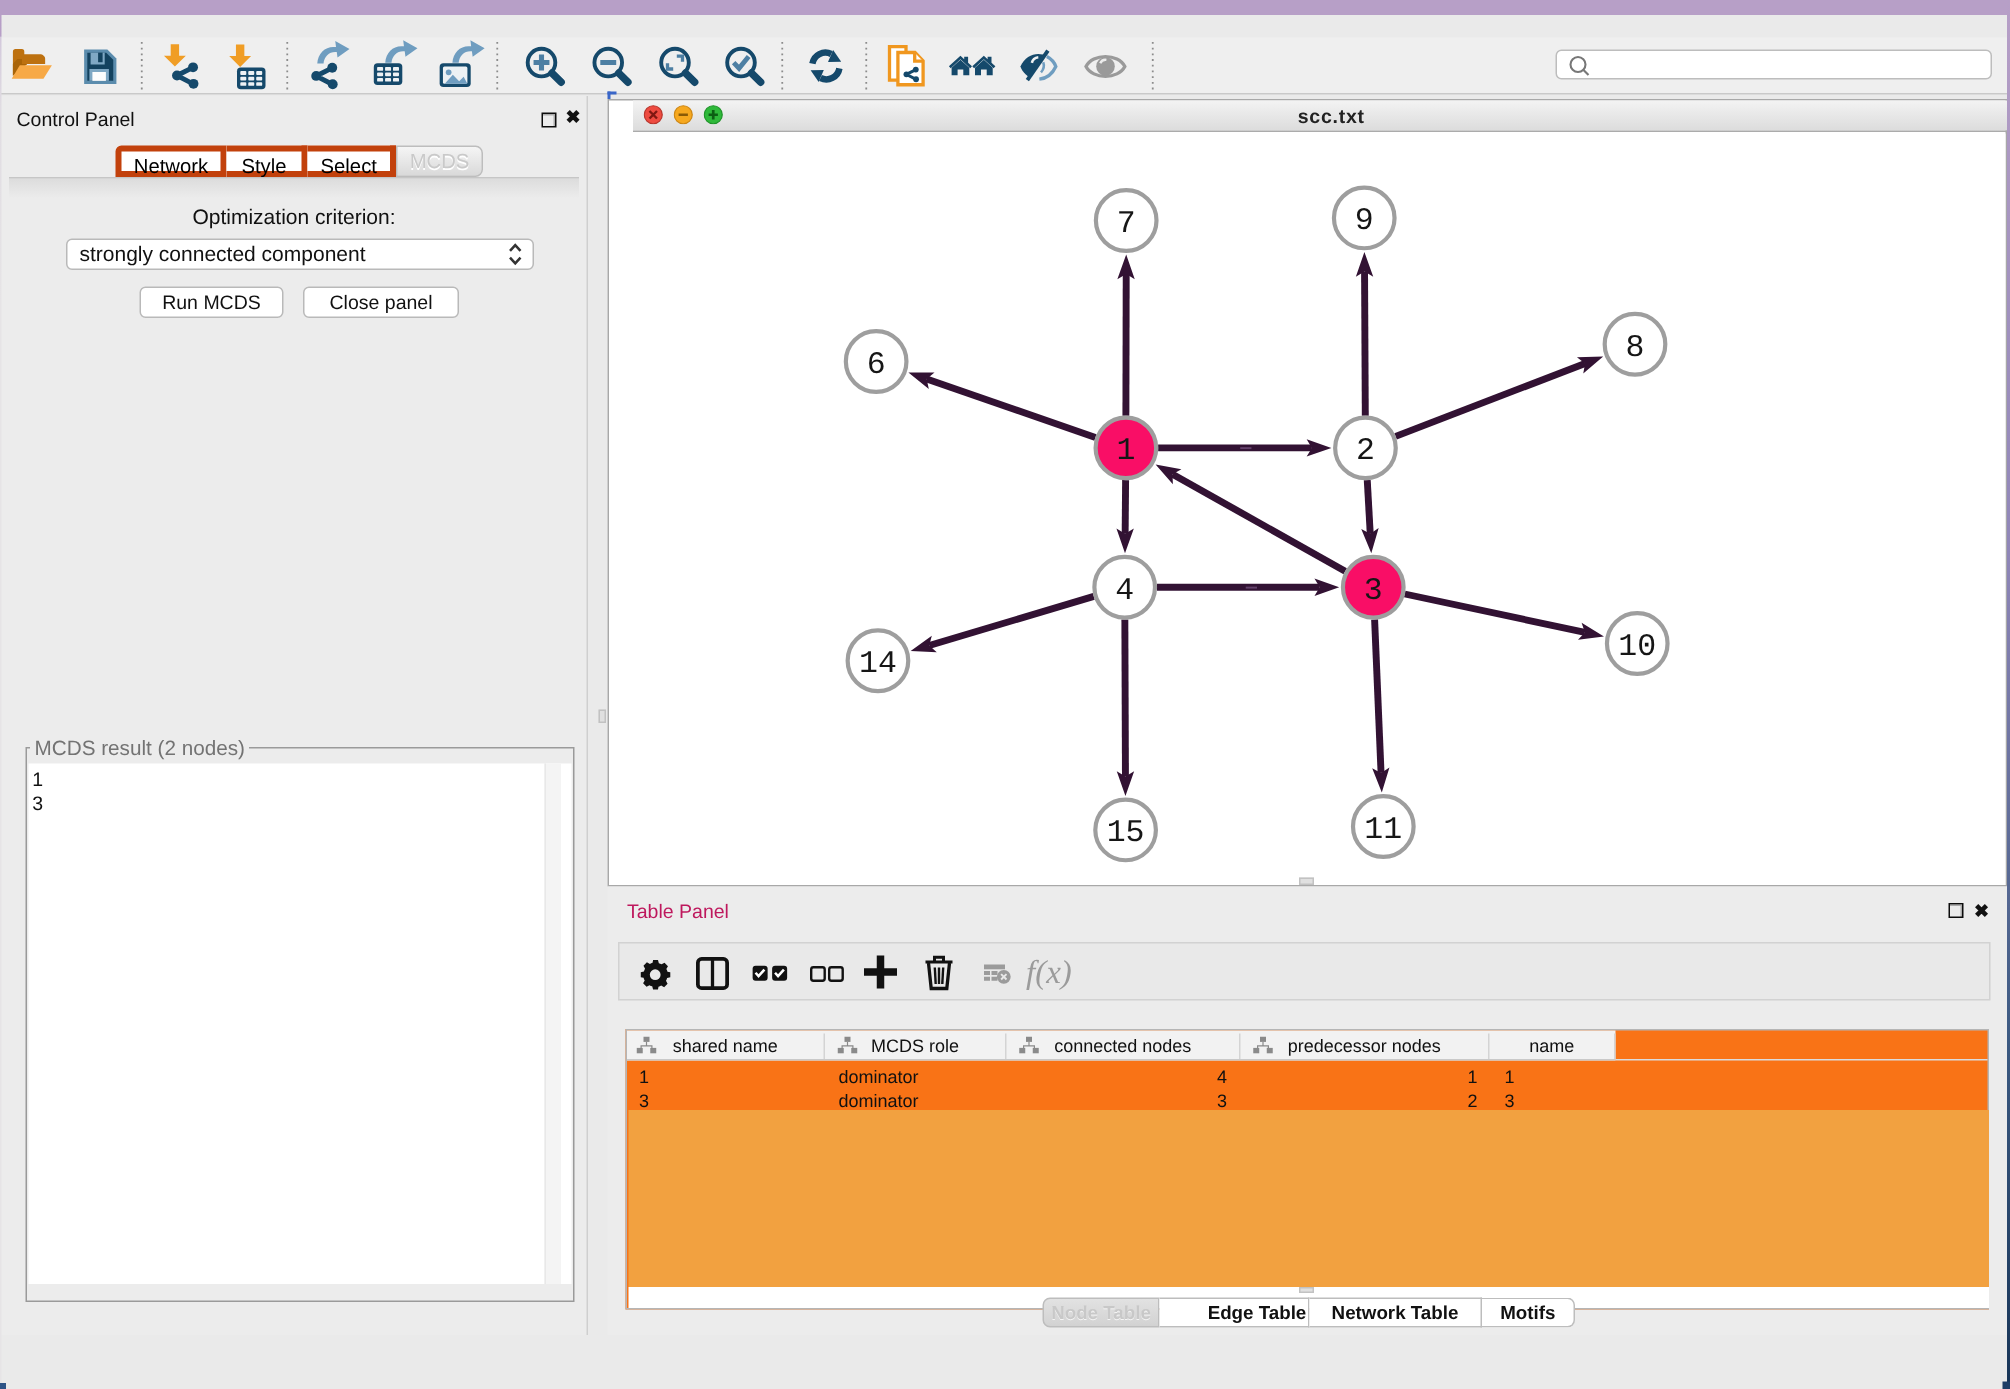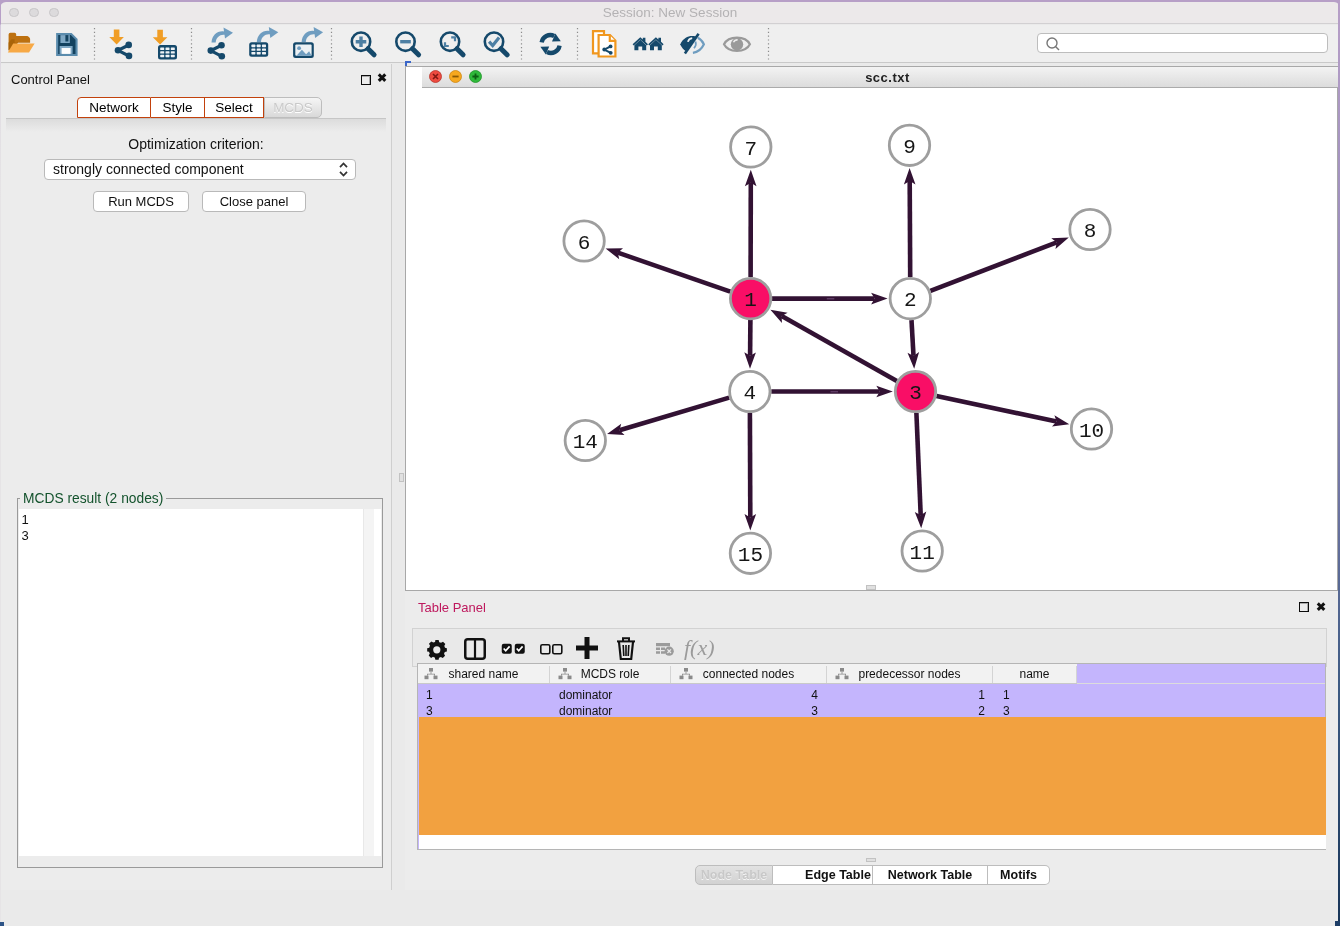--- a/index.html
+++ b/index.html
@@ -24,36 +24,36 @@
 #toolbar { position:absolute; left:0; top:25px; width:1340px; height:38px; background:#efefef; border-bottom:1px solid #c9c9c9; }
 #toolbar svg { position:absolute; }
 
 
 #search { position:absolute; left:1037px; top:33px; width:291px; height:20px; background:#fff; border:1px solid #bdbdbd; border-radius:4px; }
 
 
 #cpanel { position:absolute; left:0; top:64px; width:392px; height:826px; background:#ececec; border-right:1px solid #cfcfcf; }
 #cp-title { position:absolute; left:11px; top:8px; font-size:13px; color:#111; }
 #cp-tabs { position:absolute; left:77px; top:33px; height:21px; }
-.cptab { position:absolute; top:0; height:21px; background:#fff; border:1px solid #c2410c; font-size:13.5px; color:#000; text-align:center; line-height:20px; }
+.cptab { position:absolute; top:0; height:21px; background:#fff; border:4px solid #c2410c; font-size:13.5px; color:#000; text-align:center; line-height:20px; }
 #tab-net { left:0; width:74px; border-radius:4px 0 0 0; }
 #tab-style { left:74px; width:54px; border-left:none; }
 #tab-select { left:128px; width:59px; border-left:none; }
 #tab-mcds { left:187px; width:58px; background:linear-gradient(#f5f5f5,#d9d9d9); color:#c9c9c9; text-shadow:0 1px 0 #fff; border-radius:0 5px 5px 0; border:1px solid #bdbdbd; }
 #cp-paneband { position:absolute; left:6px; top:54px; width:380px; height:14px; background:linear-gradient(#dcdcdc, #ececec); border-top:1px solid #c6c6c6; }
 #opt-label { position:absolute; left:0; top:72px; width:392px; text-align:center; font-size:14px; color:#111; }
 #combo { position:absolute; left:44px; top:95px; width:312px; height:21px; background:#fff; border:1px solid #b9b9b9; border-radius:4px; font-size:14px; color:#111; line-height:19px; padding-left:8px; }
 .btn { position:absolute; height:21px; background:#fff; border:1px solid #b9b9b9; border-radius:4px; font-size:13px; color:#111; text-align:center; line-height:19px; }
 #btn-run { left:93px; top:127px; width:96px; }
 #btn-close { left:202px; top:127px; width:104px; }
 
 
 #mcds-box { position:absolute; left:17px; top:427px; width:366px; height:441px; }
 #mcds-border { position:absolute; left:0; top:7px; width:366px; height:370px; border:1px solid #9a9a9a; }
-#mcds-legend { position:absolute; left:3px; top:0; background:#ececec; padding:0 3px; font-size:13.8px; color:#14532d; }
+#mcds-legend { position:absolute; left:3px; top:0; background:#ececec; padding:0 3px; font-size:13.8px; color:#737373; }
 #mcds-white { position:absolute; left:2px; top:18px; width:362px; height:347px; background:#fff; }
 #mcds-scroll { position:absolute; right:7px; top:0; width:11px; height:347px; background:#f4f4f4; border-left:1px solid #e8e8e8; }
 #mcds-text { position:absolute; left:2.5px; top:3px; font-size:13px; color:#111; line-height:16px; }
 
 
 #statusbar { position:absolute; left:0; top:890px; width:1340px; height:36px; background:#ececec; border-top:1px solid #c9c9c9; border-bottom:1px solid #d5d5d5; }
 #list-btn { position:absolute; left:11px; top:9px; width:27px; height:20px; background:#fdfdfd; border:1px solid #b9b9b9; }
 #mem-btn { position:absolute; left:1254px; top:7px; width:75px; height:24px; background:#f7f7f7; border:1px solid #b0b0b0; font-size:11.5px; color:#111; }
 #mem-btn .dot { position:absolute; left:8px; top:6px; width:11px; height:11px; border-radius:50%; background:#1e9e3e; }
 #mem-btn .lbl { position:absolute; left:24px; top:5px; }
@@ -63,21 +63,21 @@
 #net-titlebar { position:absolute; left:16px; top:0; width:100%; height:21px; background:linear-gradient(#f3f3f3,#dcdcdc); border-bottom:1px solid #ababab; }
 #net-title { position:absolute; left:0; top:3px; width:100%; text-align:center; font-size:13px; font-weight:bold; color:#222; letter-spacing:0.5px; }
 .nt { position:absolute; top:2.5px; width:13px; height:13px; }
 #net-canvas { position:absolute; left:0; top:22px; width:931px; height:501px; background:#fff; overflow:hidden; }
 .grip { position:absolute; background:#e0e0e0; border:1px solid #c2c2c2; z-index:40; }
 
 
 #tpanel { position:absolute; left:405px; top:591px; width:933px; height:299px; background:#ececec; }
 #tp-title { position:absolute; left:13px; top:9px; font-size:13px; color:#be185d; }
 #tp-toolbar { position:absolute; left:7px; top:37px; width:915px; height:39px; background:#e9e9e9; border:1px solid #d2d2d2; }
-#tp-table { position:absolute; left:12px; top:72px; width:909px; height:187px; background:#c4b5fd; border:1px solid #b5b5b5; }
+#tp-table { position:absolute; left:12px; top:95px; width:909px; height:187px; background:#f97316; border:1px solid #b5b5b5; }
 #tp-orange { position:absolute; left:1px; top:53px; width:907px; height:118px; background:#f2a140; }
 #tp-whitebottom { position:absolute; left:1px; top:171px; width:907px; height:14px; background:#fff; }
 .th-row { position:absolute; left:0; top:0; height:20px; background:#f2f2f2; border-bottom:1px solid #c9c9c9; }
 .thc { position:absolute; top:2px; height:17px; border-right:1px solid #d4d4d4; font-size:12px; color:#111; text-align:center; line-height:16px; }
 .trow { position:absolute; font-size:12px; color:#111; }
 
 #tp-tabs { position:absolute; left:290px; top:274px; height:20px; font-size:12.5px; font-weight:bold; }
 .btab { position:absolute; top:0; height:20px; background:#fff; border:1px solid #bdbdbd; text-align:center; line-height:19px; color:#111; }
 
 
@@ -89,26 +89,20 @@
 </style>
 </head>
 <body>
 <div id="app">
   <div id="edge-top"></div>
     <div id="edge-right"></div>
     <div id="edge-left"></div>
   <div id="corner-bl"></div>
     <div id="corner-br"></div>
 
-  <div id="titlebar">
-    <div class="tl t1"></div>
-      <div class="tl t2"></div>
-      <div class="tl t3"></div>
-    <div id="title-text">Session: New Session</div>
-  </div>
 
   <div id="toolbar">
     <svg width="1340" height="38" viewBox="0 0 1340 38">
       <defs>
         <g id="share" fill="#15496b">
           <circle cx="3.2" cy="8.6" r="3.3"></circle>
             <circle cx="13.9" cy="3.2" r="3.3"></circle>
             <circle cx="14.2" cy="14.2" r="3.3"></circle>
           <path d="M2.4,7.2 L13.2,1.8 l1.5,2.9 L4,10.1 z M2.5,10.1 l11,5.7 1.4,-2.9 -11,-5.7 z"></path>
         </g>

